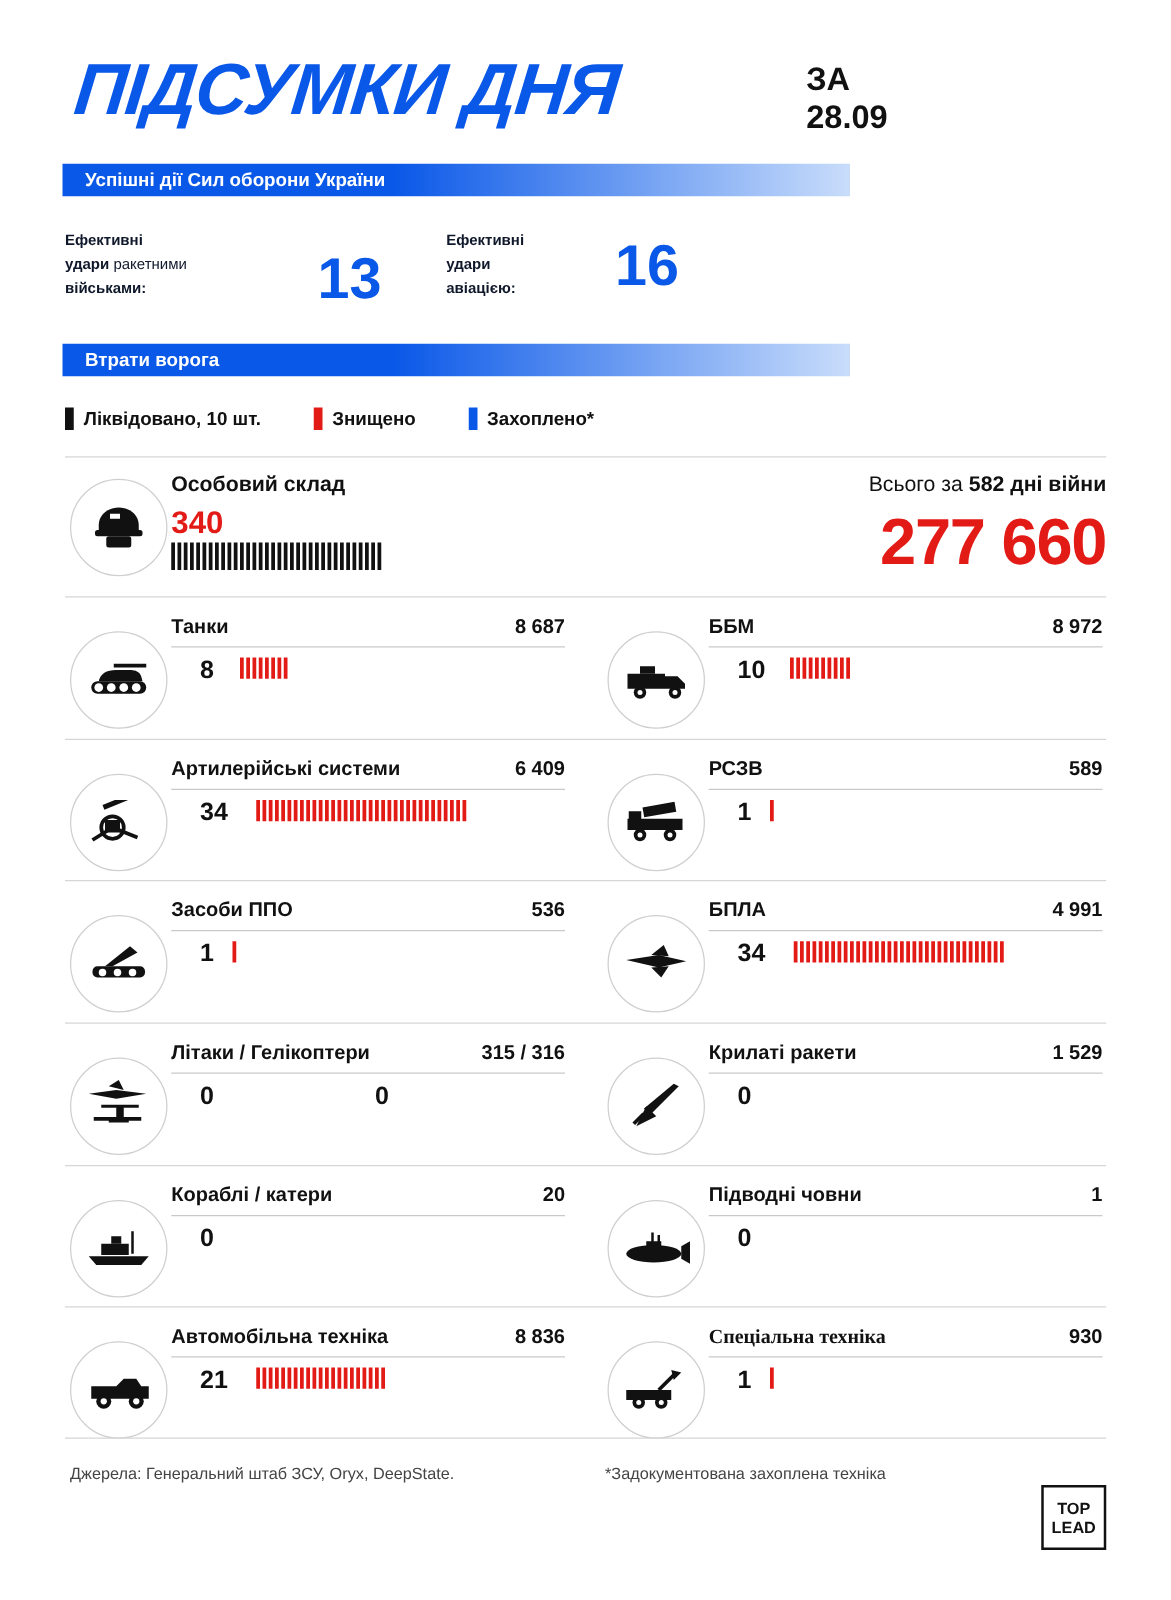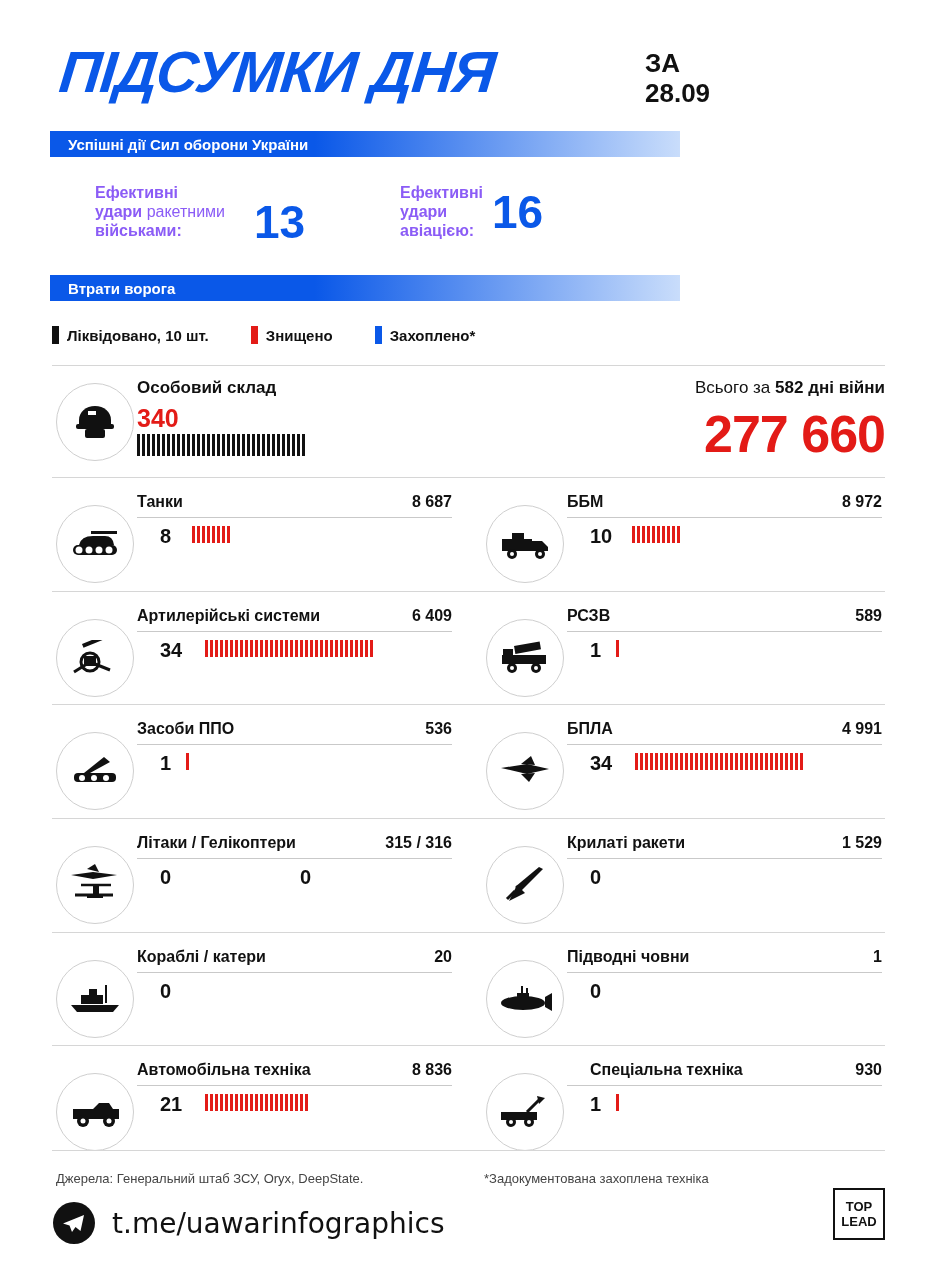--- a/index.html
+++ b/index.html
@@ -73,25 +73,24 @@
   .bar-heading span {
     color: #ffffff;
     font-weight: bold;
     font-size: 15px;
     padding-left: 18px;
   }
 
   
   .eff-block { position: absolute; }
   .eff-label {
-    font-size: 16px;
+    font-size: 12px;
     line-height: 19px;
     font-weight: bold;
-    color: #8b5cf6;
-    margin-left: 43px;
+    color: #0f172a;
   }
   .eff-label .thin { font-weight: normal; }
   .eff-value {
     position: absolute;
     font-size: 46px;
     font-weight: bold;
     color: #0a58e8;
     line-height: 46px;
   }
 
@@ -650,39 +649,32 @@
         <svg width="56" height="36" viewBox="0 0 56 36">
           <rect x="4" y="18" width="36" height="8" fill="#111"></rect>
           <path d="M30 18 L44 4" stroke="#111" stroke-width="3"></path>
           <path d="M40 2 l8 2 l-6 6z" fill="#111"></path>
           <circle cx="14" cy="28" r="5" fill="#111"></circle>
           <circle cx="14" cy="28" r="2" fill="#fff"></circle>
           <circle cx="32" cy="28" r="5" fill="#111"></circle>
           <circle cx="32" cy="28" r="2" fill="#fff"></circle>
         </svg>
       </div>
-      <div class="row-name" style="left: 590px; top: 1061px;">Спеціальна техніка</div>
+      <div class="row-name" style="left: 567px; top: 1061px; font-family: Liberation Serif, serif;">Спеціальна техніка</div>
       <div class="row-total" style="left: 732px; width: 150px; top: 1061px;">930</div>
       <div class="row-underline" style="left: 567px; width: 315px; top: 1085px;"></div>
       <div class="row-delta" style="left: 590px; top: 1093px;">1</div>
       <div class="ticks" style="left: 616px; top: 1094px;">
         <span class="tick" style="background: rgb(227, 27, 23);"></span>
       </div>
     </div>
 
   <div class="sep" style="top:1150px;"></div>
   <div class="src">Джерела: Генеральний штаб ЗСУ, Oryx, DeepState.</div>
   <div class="note">*Задокументована захоплена техніка</div>
 
-  <div class="tg">
-    <svg width="44" height="44" viewBox="0 0 44 44">
-      <circle cx="22" cy="22" r="21" fill="#111"></circle>
-      <path d="M32 14 L11 22.5 L17.5 24.5 L20 31 L23.5 26 L28.5 30 z" fill="#fff"></path>
-    </svg>
-    <span class="tg-name">t.me/uawarinfographics</span>
-  </div>
 
   <div class="toplead">
     <div>TOP</div>
     <div>LEAD</div>
   </div>
 
 </div>
 
 </body></html>

